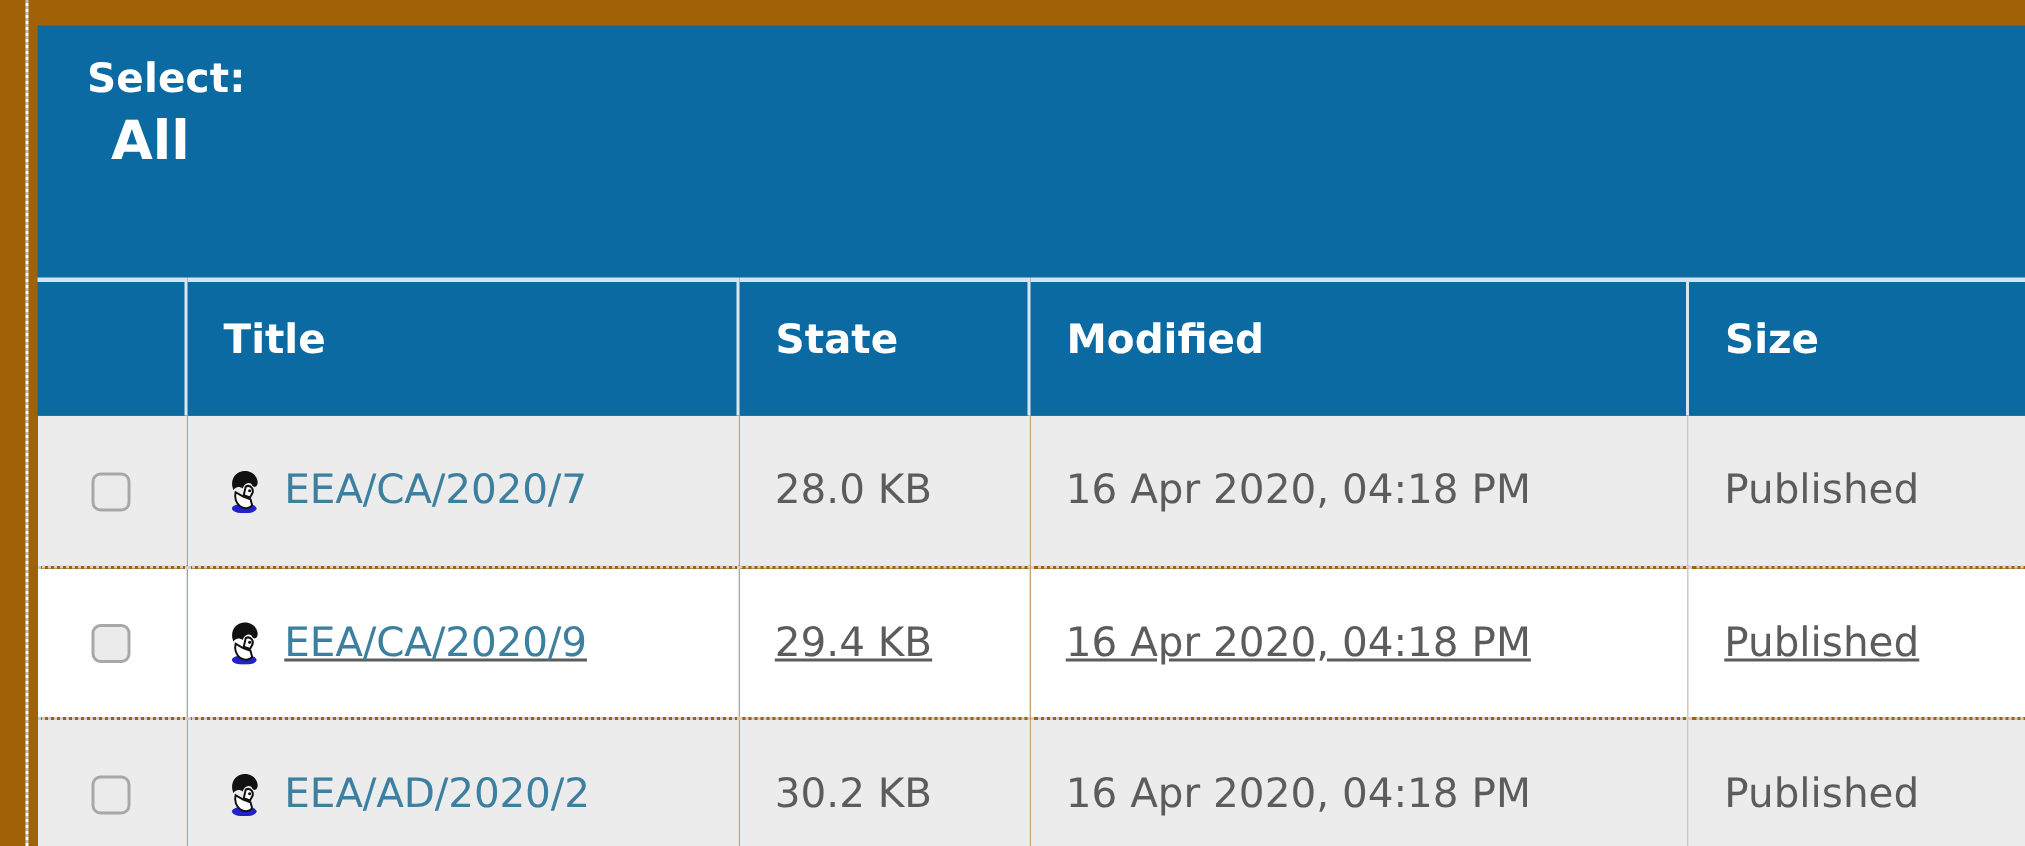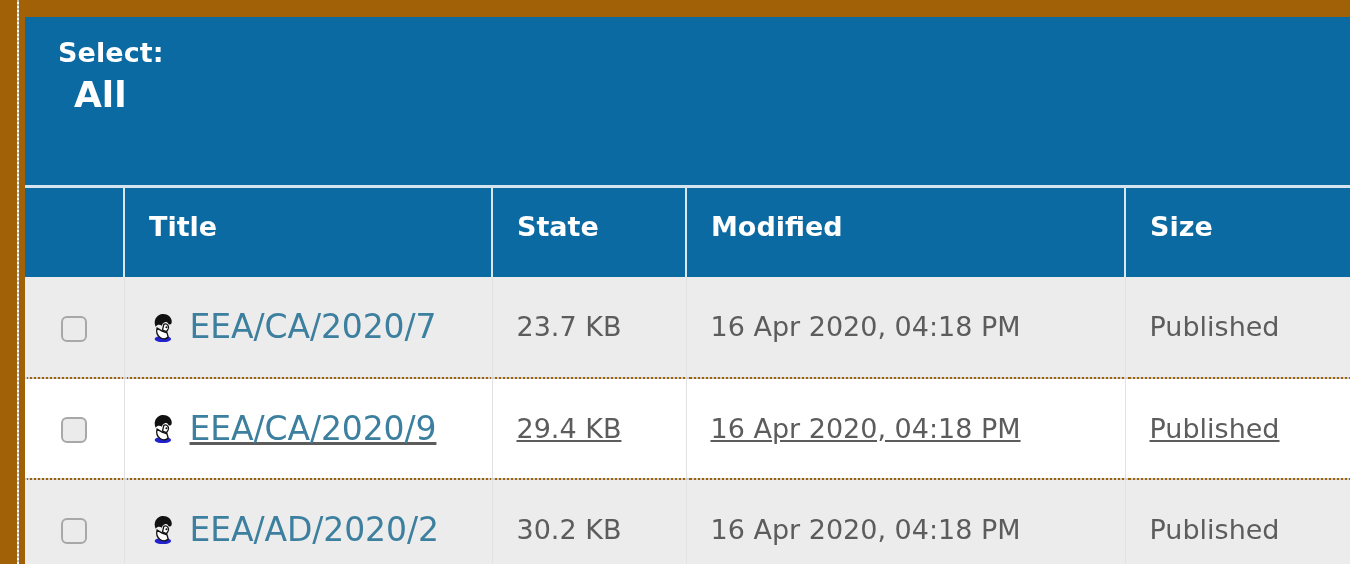--- a/index.html
+++ b/index.html
@@ -154,21 +154,21 @@
   }
   .person-icon {
     flex: 0 0 auto;
     width: 30px;
     height: 30px;
     display: block;
   }
   a.item-link {
     color: #3c7f9e;
     text-decoration: none;
-    font-size: 33px;
+    font-size: 27px;
     letter-spacing: -0.1px;
   }
 
   .state-text, .size-text, .modified-text { color: #5c5c5c; }
 </style>
 </head>
 <body>
 
 <div id="listing-wrapper">
 
@@ -224,21 +224,21 @@
               <ellipse cx="7.4" cy="14.4" rx="4.4" ry="1.7" fill="#2222cc"></ellipse>
               <path d="M4.3 8.6c-.5 2 .2 4 1.6 5 1.4 1 3.2.9 4.3-.3l-.6-2.2-2.6-.9z" fill="#ffffff" stroke="#111111" stroke-width="0.7"></path>
               <path d="M3.1 6.4C2.7 3.6 4.6 1.3 7.2 1.1c2.8-.2 4.6 1.6 4.9 3.5.2 1.3-.3 2-.9 2.1-.4.1-.8-.2-1-.6-.3-.6-.9-.9-1.7-.7-.9.2-1.5 1-1.6 1.9-.8-.6-1.8-.7-2.5-.3-.4.2-.7.5-.9.9z" fill="#111111"></path>
               <path d="M7.9 6.6c.8-.4 1.7-.2 2.2.5.4.6.4 1.4.1 2l-.8 1.4-2.2-.8z" fill="#ffffff" stroke="#111111" stroke-width="0.7"></path>
               <circle cx="9.3" cy="8.1" r="0.55" fill="#111111"></circle>
             </svg>
             <a href="#" class="item-link">EEA/CA/2020/7</a>
           </span>
         </td>
         <td>
-          <span class="size-text">23.7 KB</span>
+          <span class="size-text">28.0 KB</span>
         </td>
         <td>
           <span class="modified-text">16 Apr 2020, 04:18 PM</span>
         </td>
         <td>
           <span class="state-text">Published</span>
         </td>
       </tr>
 
       <tr class="listing-row row-even">

